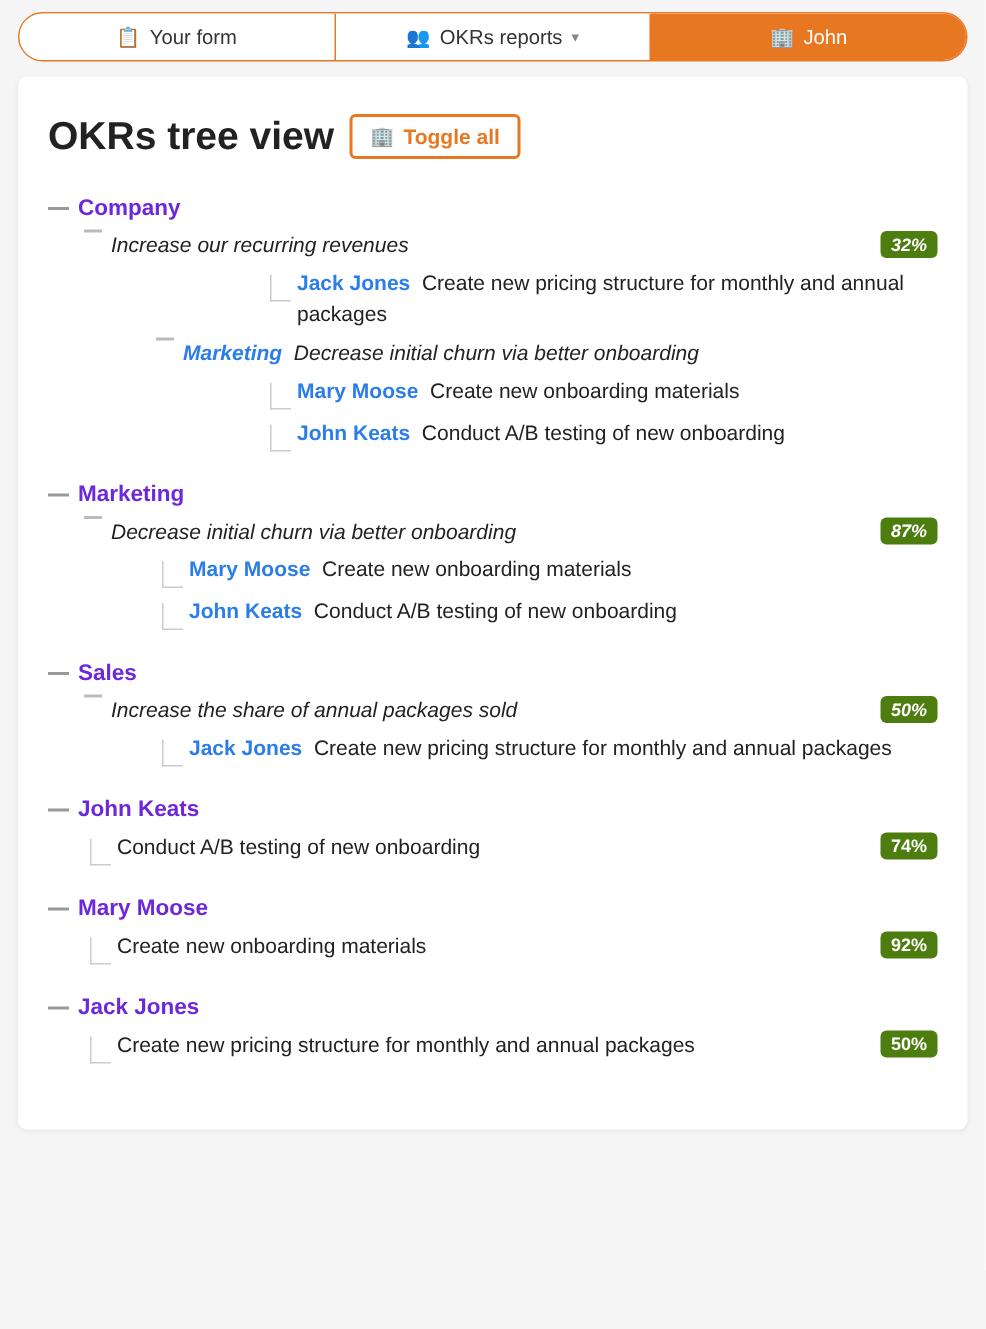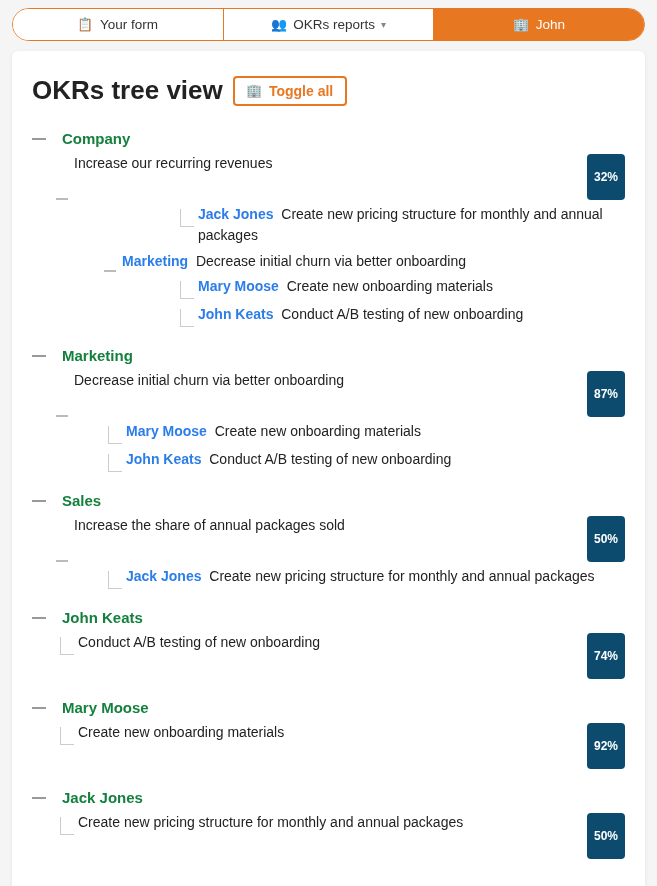--- a/index.html
+++ b/index.html
@@ -83,24 +83,24 @@
     .toggle-all-btn .btn-icon { font-size: 13px; }
 
     
     .tree { font-size: 14px; }
 
     .tree-section { margin-bottom: 20px; }
 
     .section-header {
       display: flex;
       align-items: center;
-      gap: 16px;
+      gap: 6px;
       font-weight: 700;
       font-size: 15px;
-      color: #15803d;
+      color: #6d28d9;
       margin-bottom: 6px;
     }
     .collapse-dash {
       width: 14px;
       height: 2px;
       background: #999;
       display: inline-block;
       flex-shrink: 0;
     }
     .collapse-dash-sm {
@@ -111,38 +111,39 @@
       flex-shrink: 0;
     }
 
     
     .level-1 { padding-left: 24px; }
     .level-2 { padding-left: 48px; }
     .level-3 { padding-left: 72px; }
 
     .tree-row {
       display: flex;
-      align-items: flex-end;
+      align-items: flex-start;
       gap: 6px;
       margin-bottom: 4px;
       position: relative;
+      font-style: italic;
     }
 
     
     .row-with-badge {
       display: flex;
       align-items: flex-start;
       justify-content: space-between;
       width: 100%;
     }
     .badge {
-      background: #0c4a6e;
+      background: #4d7c0f;
       color: #fff;
       border-radius: 4px;
-      padding: 16px 7px;
+      padding: 2px 7px;
       font-size: 12px;
       font-weight: 600;
       white-space: nowrap;
       flex-shrink: 0;
       margin-left: 8px;
       margin-top: 1px;
     }
 
     .obj-text {
       color: #222;

